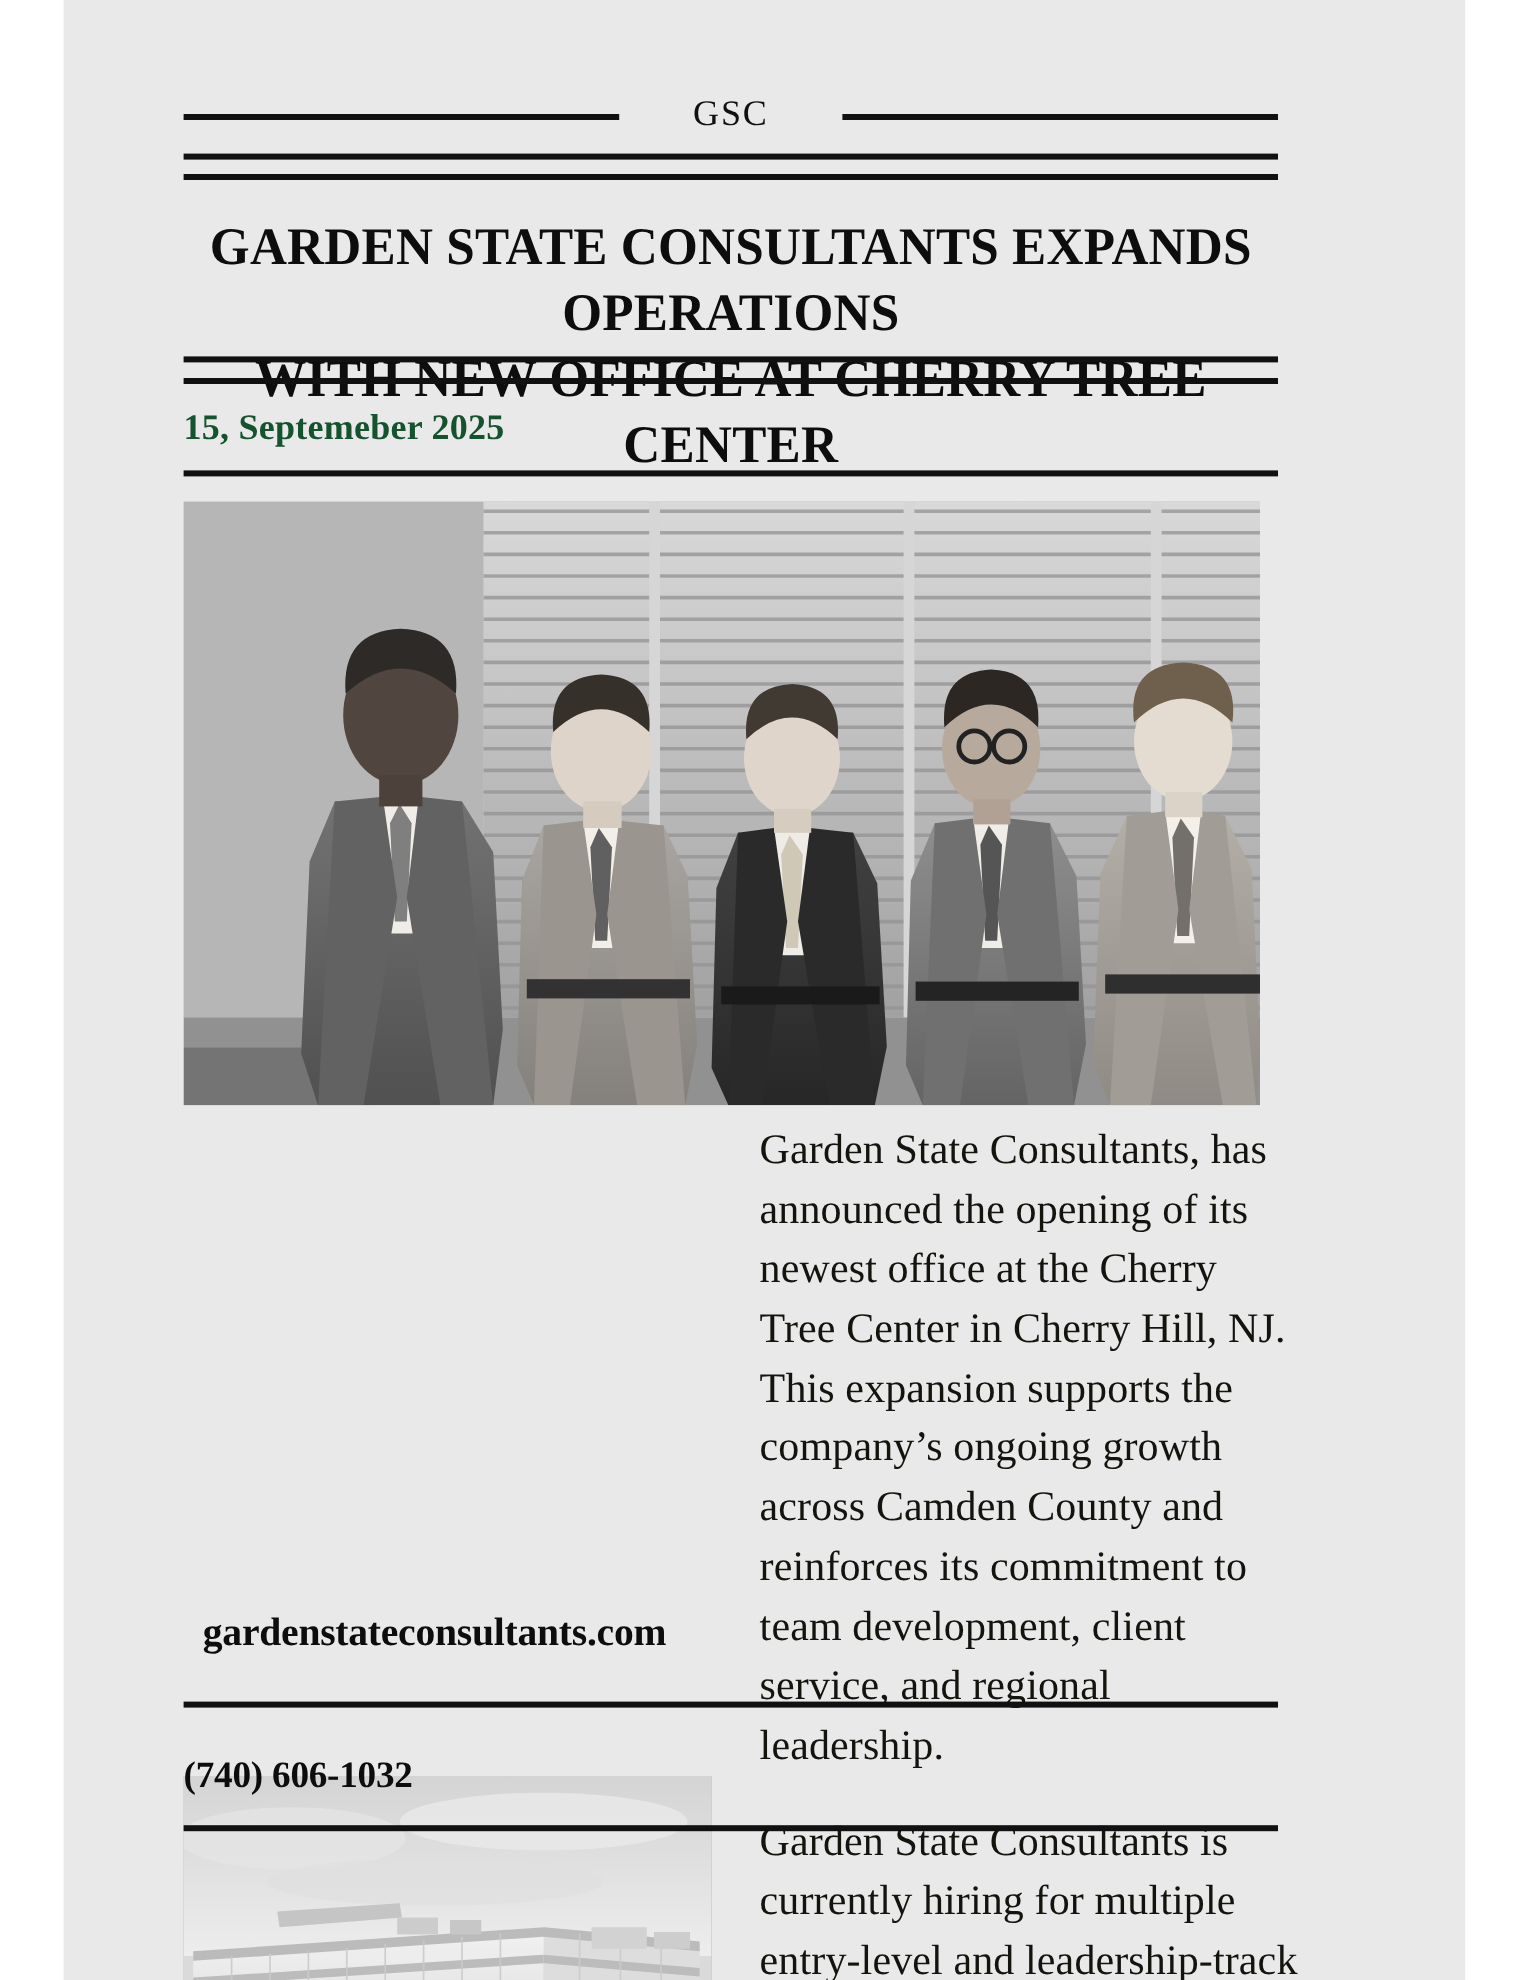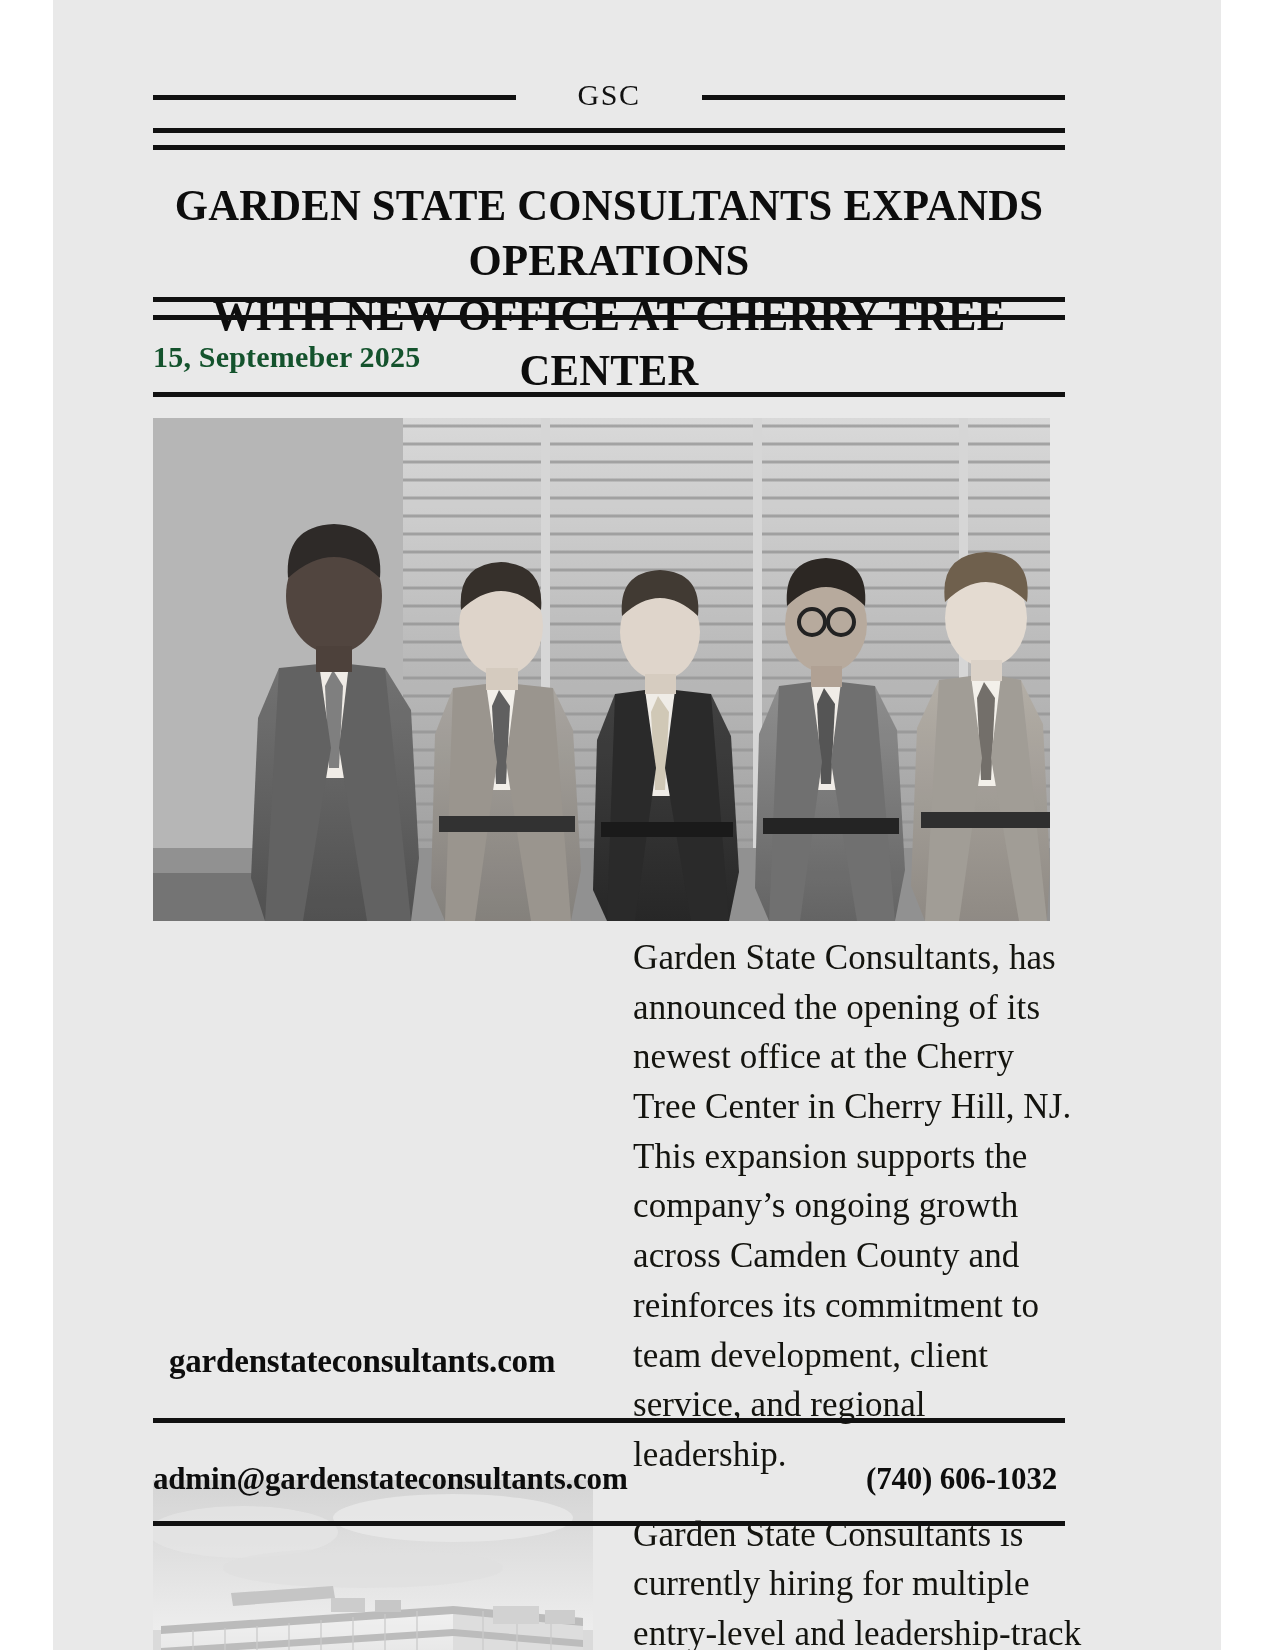--- a/index.html
+++ b/index.html
@@ -497,21 +497,20 @@
           <p>Garden State Consultants is currently hiring for multiple entry-level and leadership-track roles.</p>
         </div>
       </div>
     </div>
 
     <div class="footer-rule-top">
       <div class="rule med"></div>
     </div>
 
     <div class="footer-bar">
-      <div class="footer-text footer-email">admin@gardenstateconsultants.com</div>
       <div class="footer-text footer-phone">(740) 606-1032</div>
     </div>
 
     <div class="footer-rule-bot">
       <div class="rule med"></div>
     </div>
 
   </div>
 </div>
 

